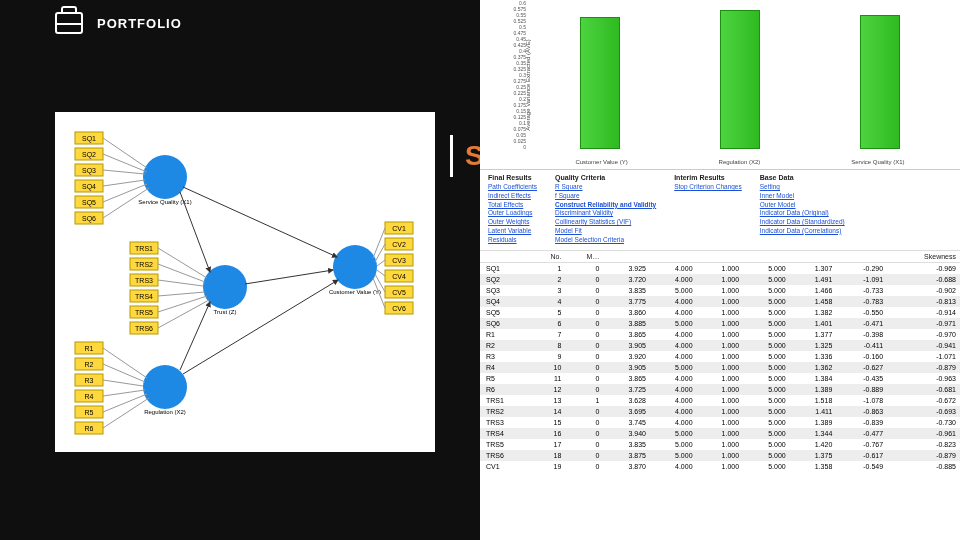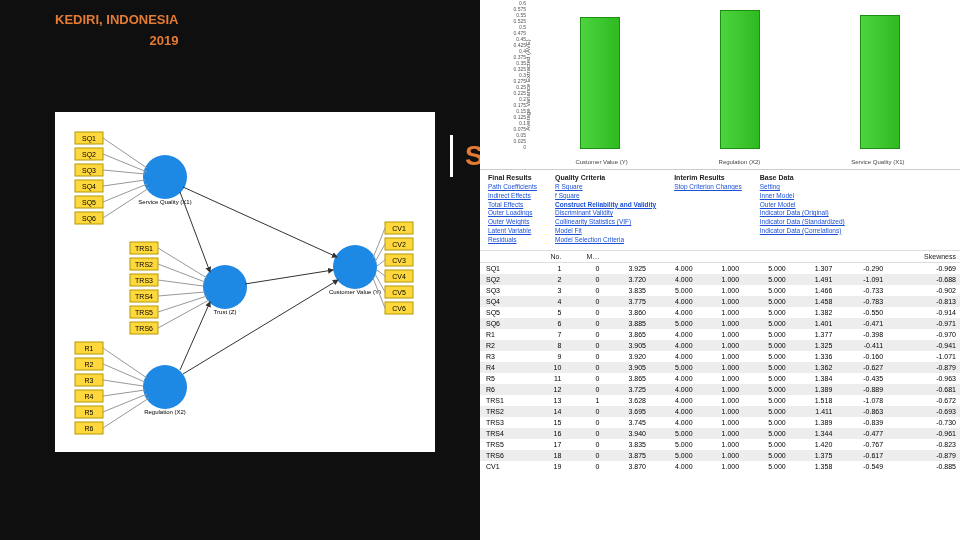--- a/index.html
+++ b/index.html
@@ -118,20 +118,24 @@
   border-bottom: 1px solid #ddd;
   text-align: right;
 }
 .data-table th:first-child, .data-table td:first-child { text-align: left; padding-left: 6px; }
 .data-table tbody tr:nth-child(even) td { background: #ededed; }
 </style>
 </head>
 <body>
 
 <div class="header">
+  <div class="header-left">
+    <div class="briefcase"></div>
+    <div class="portfolio-label">PORTFOLIO</div>
+  </div>
   <div class="header-right">
     <div>KEDIRI, INDONESIA</div>
     <div class="year">2019</div>
   </div>
 </div>
 
 <div class="title-block">
   <div class="title-bar"></div>
   <div class="title-text">SMART PLS 3</div>
 </div>

